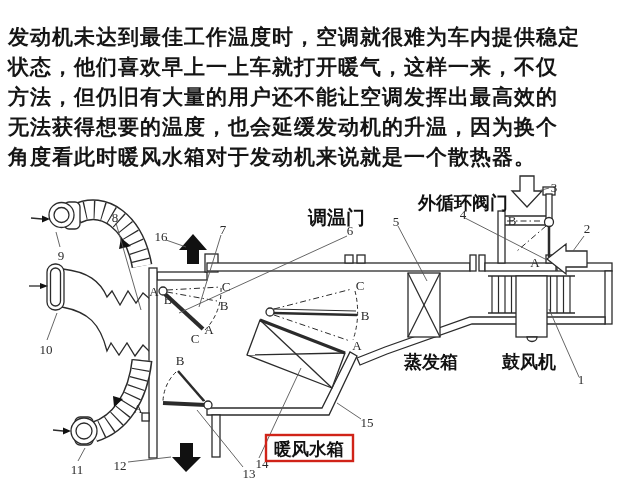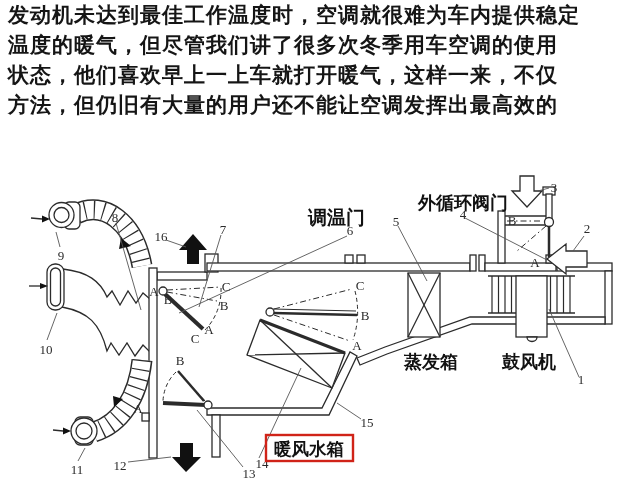--- a/index.html
+++ b/index.html
@@ -1,41 +1,42 @@
 <!DOCTYPE html>
 <html><head>
 <meta charset="utf-8">
 <style>
   html,body{margin:0;padding:0;background:#fff;}
   .page{position:relative;width:620px;height:484px;background:#ffffff;overflow:hidden;
         font-family:"Liberation Sans",sans-serif;}
-  .para{position:absolute;top:0;left:8px;width:604px;color:#151515;
+  .para{position:absolute;top:22px;left:8px;width:604px;color:#151515;
         font-size:21px;font-weight:600;line-height:30px;letter-spacing:1px;}
   .para div{white-space:nowrap;}
   svg{position:absolute;top:0;left:0;}
   svg text{font-family:"Liberation Serif",serif;fill:#2b2b2b;}
   .cjk{font-family:"Liberation Sans",sans-serif;font-weight:600;fill:#111;}
   .num{font-size:13px;}
   .ltr{font-size:13px;}
   .wall{fill:#fff;stroke:#2b2b2b;stroke-width:1.3;}
   .thin{stroke:#2b2b2b;stroke-width:1.3;fill:none;}
   .leader{stroke:#555;stroke-width:0.9;fill:none;}
   .dd{stroke:#2b2b2b;stroke-width:1;fill:none;stroke-dasharray:6 3 1.5 3;}
   .dash{stroke:#2b2b2b;stroke-width:1;fill:none;stroke-dasharray:4 3;}
 </style>
 </head>
 <body>
 
 <div class="page">
 
   <div class="para">
     <div>发动机未达到最佳工作温度时，空调就很难为车内提供稳定</div>
-    <div>温度的暖气，但尽管我们讲了很多次冬季用车空调的使用</div>
     <div>状态，他们喜欢早上一上车就打开暖气，这样一来，不仅</div>
     <div>方法，但仍旧有大量的用户还不能让空调发挥出最高效的</div>
+    <div>无法获得想要的温度，也会延缓发动机的升温，因为换个</div>
+    <div>角度看此时暖风水箱对于发动机来说就是一个散热器。</div>
   </div>
 
   <svg width="620" height="484" viewBox="0 0 620 484">
 
     <g>
       <rect class="wall" x="157" y="272" width="50" height="8"></rect>
       <rect class="wall" x="205" y="254" width="13" height="18"></rect>
       <rect class="wall" x="207" y="263" width="263" height="8"></rect>
       <rect class="wall" x="345" y="255" width="8" height="8"></rect>
       <rect class="wall" x="357" y="255" width="8" height="8"></rect>

